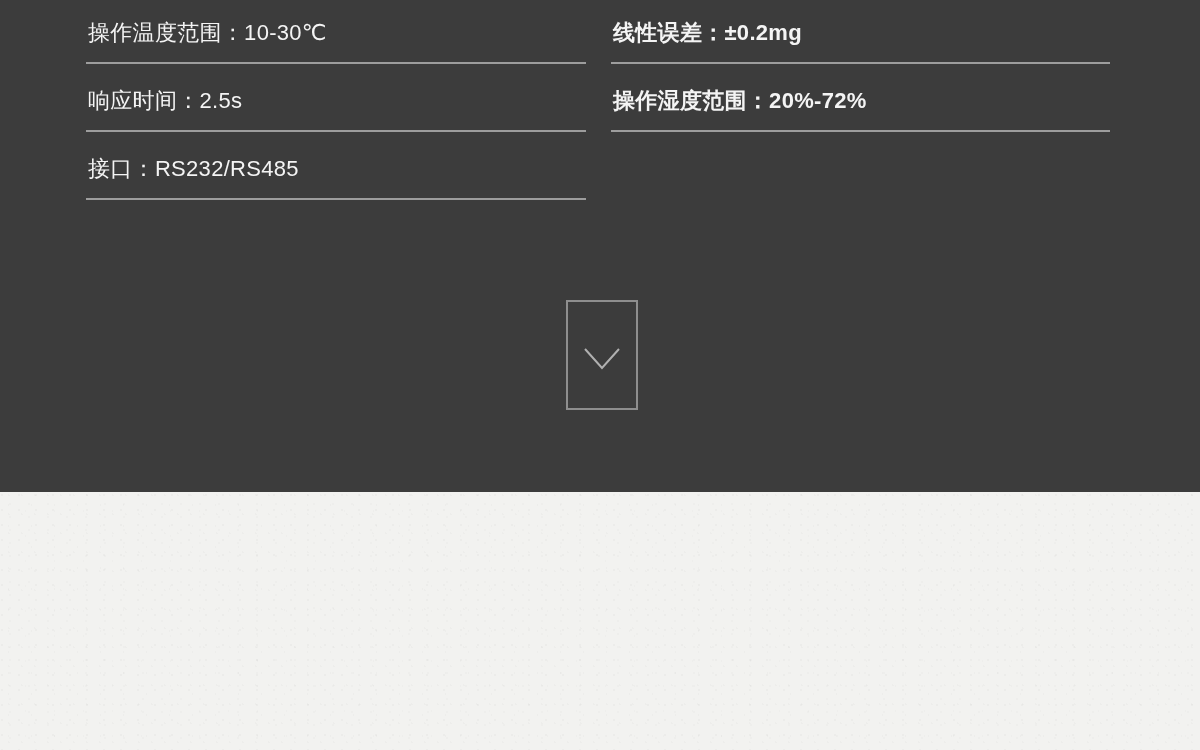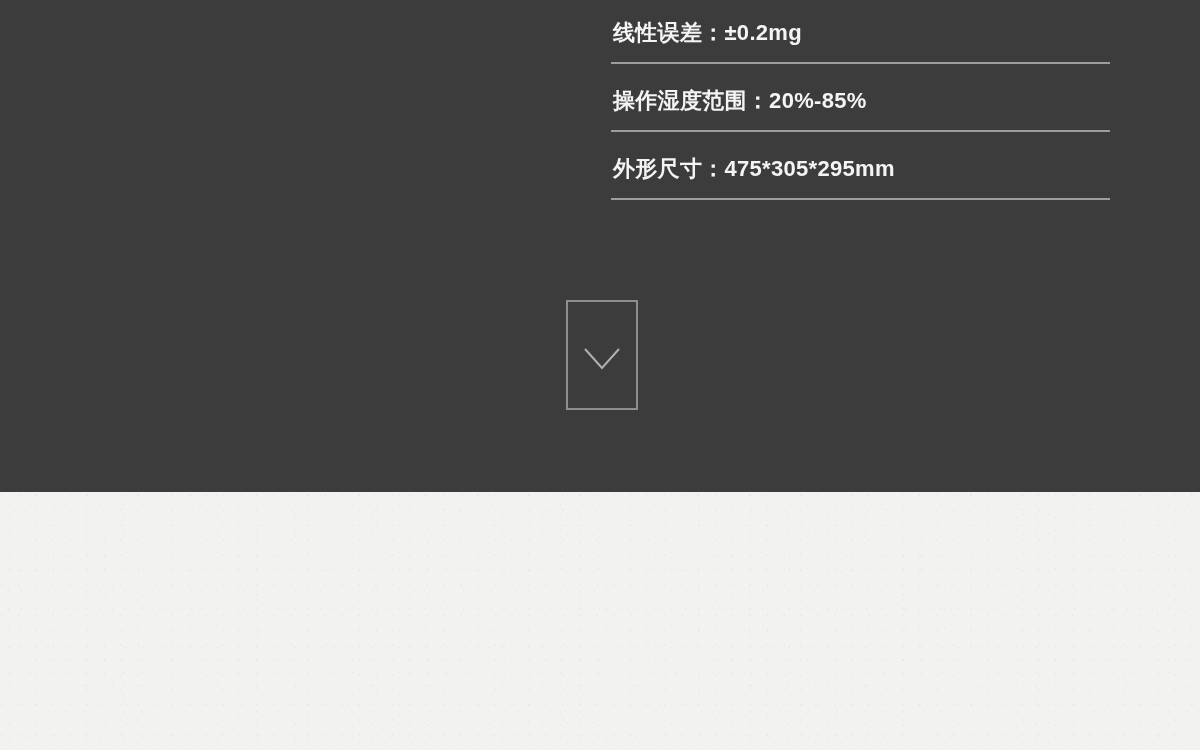--- a/index.html
+++ b/index.html
@@ -94,30 +94,38 @@
     background-size: 17px 15px, 23px 21px, 13px 19px, 29px 25px, 19px 13px;
   }
 </style>
 </head>
 <body>
 
 <div id="page">
 
   <section class="spec-section">
 
+    <div class="spec-col left">
+      <div class="spec-row first">
+        <span class="spec-text">操作温度范围：10-30℃</span>
+      </div>
+      <div class="spec-row">
+        <span class="spec-text">响应时间：2.5s</span>
+      </div>
+      <div class="spec-row">
+        <span class="spec-text">接口：RS232/RS485</span>
+      </div>
+    </div>
 
     <div class="spec-col right">
       <div class="spec-row first">
         <span class="spec-text">线性误差：±0.2mg</span>
       </div>
       <div class="spec-row">
-        <span class="spec-text">操作湿度范围：20%-85%</span>
-      </div>
-      <div class="spec-row">
-        <span class="spec-text">外形尺寸：475*305*295mm</span>
+        <span class="spec-text">操作湿度范围：20%-72%</span>
       </div>
     </div>
 
     <div class="scroll-box">
       <span class="chev">
         <svg width="36" height="22" viewBox="0 0 36 22" aria-hidden="true">
           <polyline points="1,1 18,20 35,1" fill="none" stroke="#b0b0b0" stroke-width="2"></polyline>
         </svg>
       </span>
     </div>

